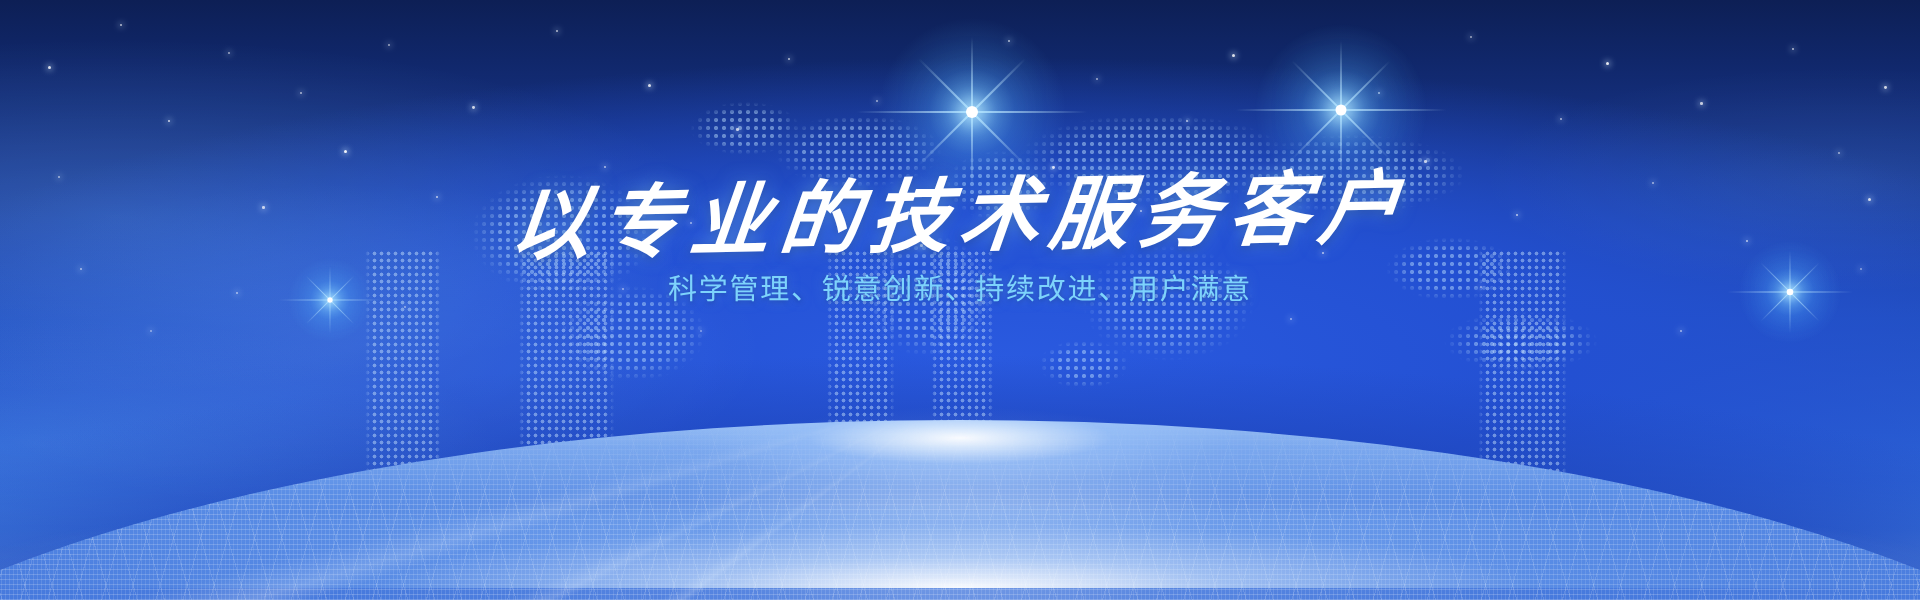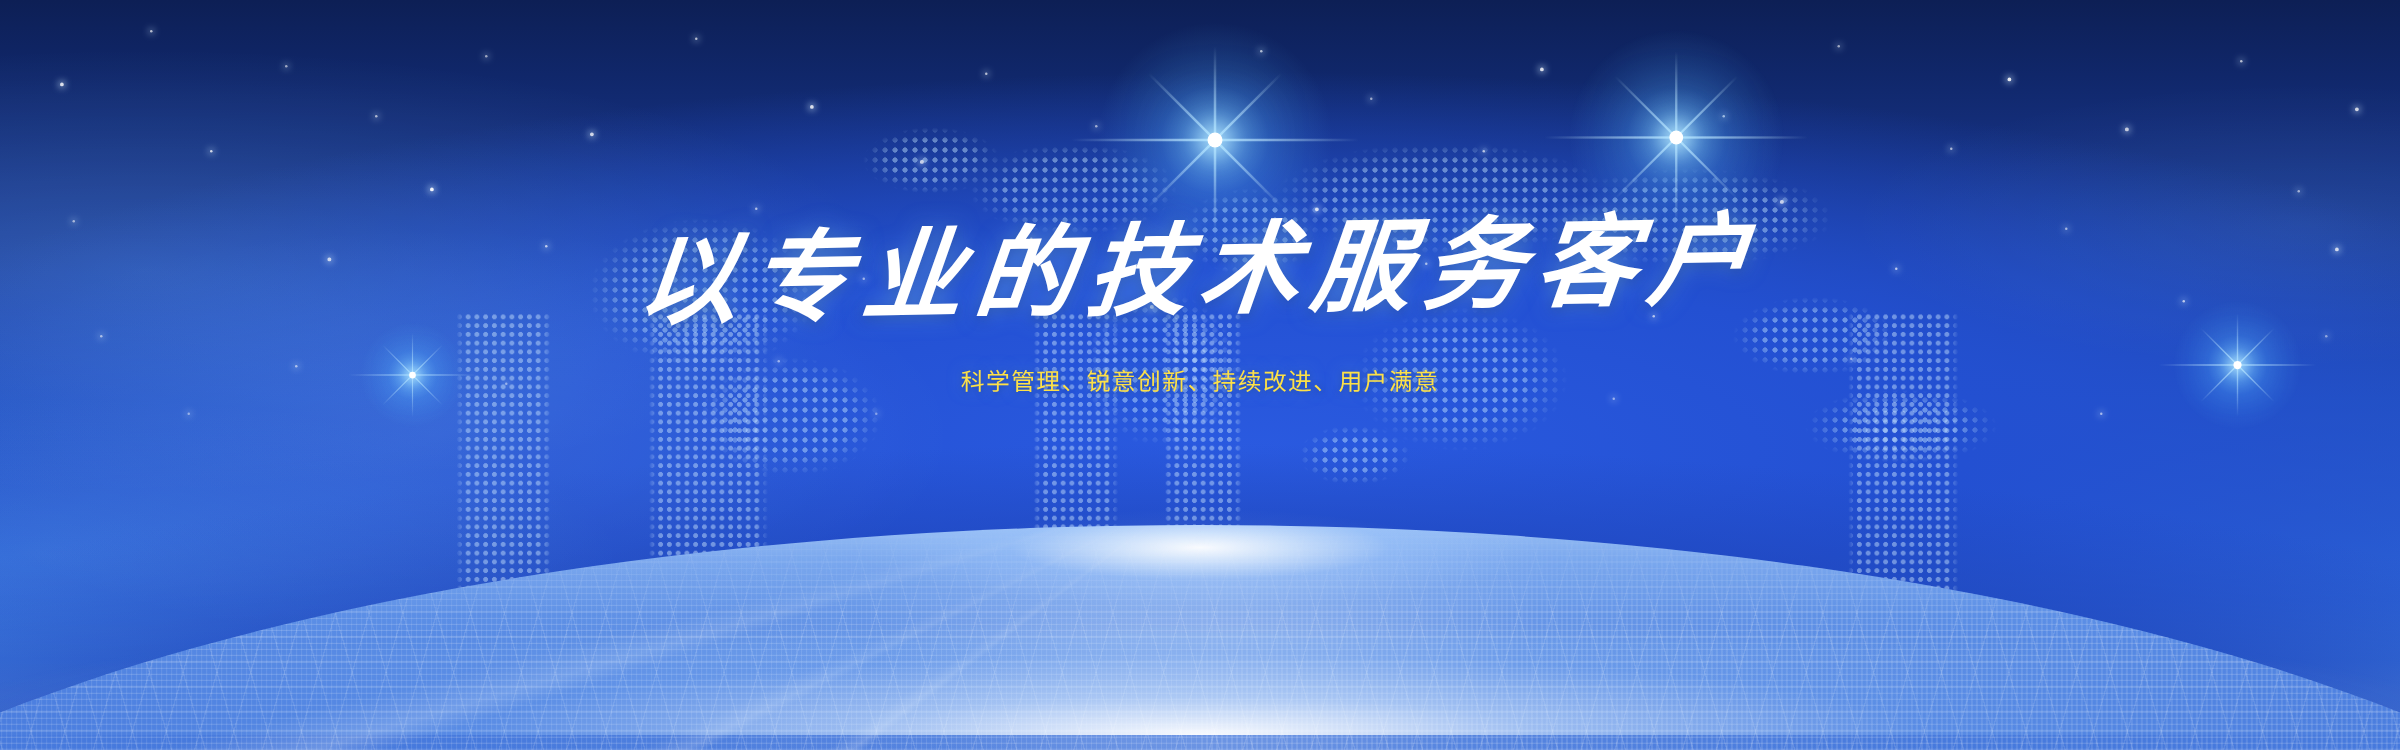--- a/index.html
+++ b/index.html
@@ -212,25 +212,25 @@
     font-weight:700;
     font-style:italic;
     letter-spacing:.12em;
     color:#ffffff;
     white-space:nowrap;
     text-shadow:0 0 18px rgba(120,190,255,.55), 0 2px 10px rgba(10,30,90,.45);
     transform:skewX(-7deg) rotate(-1.1deg);
     pointer-events:auto;
   }
   .subline{
-    margin-top:40px;
-    font-size:19px;
+    margin-top:16px;
+    font-size:29px;
     line-height:1.2;
     letter-spacing:.06em;
-    color:#fde047;
+    color:#7dd3fc;
     white-space:nowrap;
     text-shadow:0 0 12px rgba(110,180,255,.5), 0 1px 5px rgba(10,30,90,.5);
     pointer-events:auto;
   }
 </style>
 </head>
 <body>
 
 <div id="banner">
 

